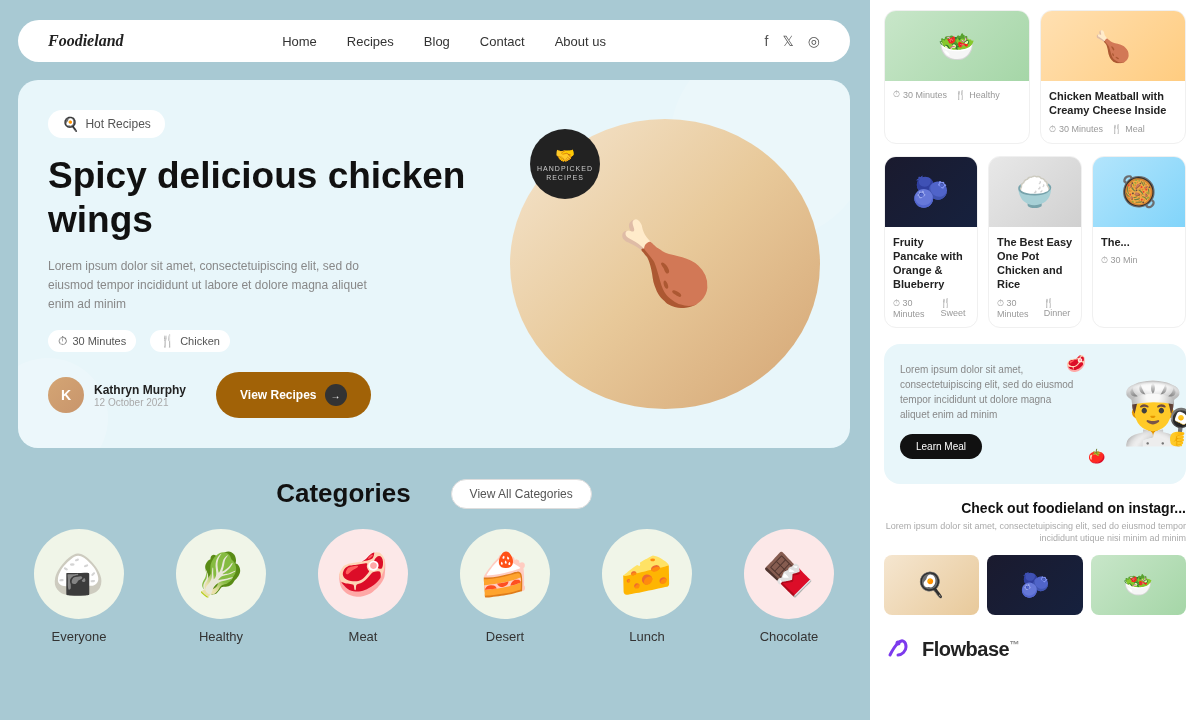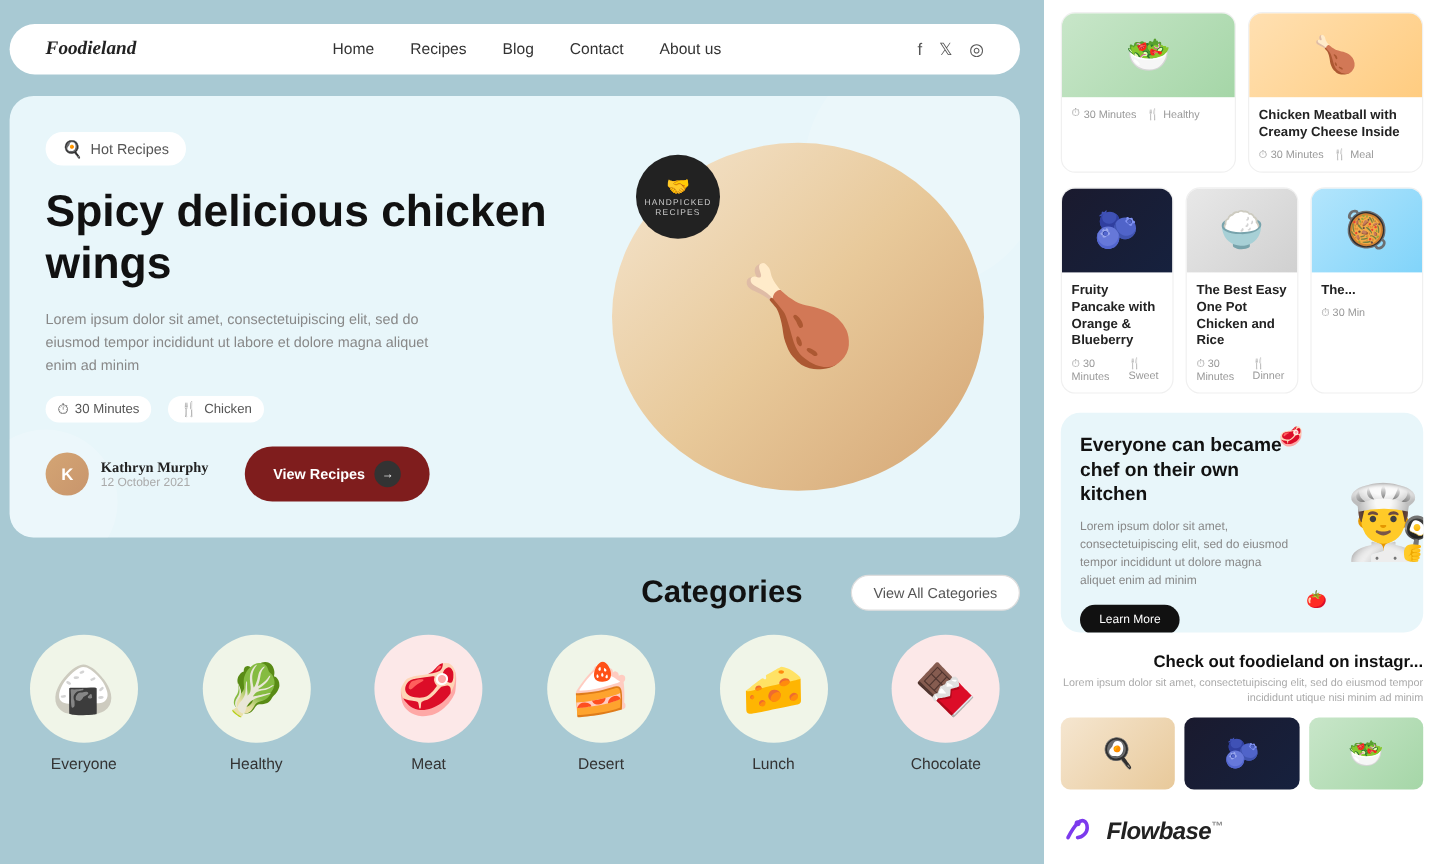--- a/index.html
+++ b/index.html
@@ -12,21 +12,21 @@
       display: flex;
       gap: 0;
     }
 
     
     .left-panel {
       width: 870px;
       min-width: 870px;
       height: 720px;
       background-color: #a8c9d3;
-      padding: 20px 20px 0 8px;
+      padding: 20px 20px 0 18px;
       overflow: hidden;
     }
 
     
     .navbar {
       background: white;
       border-radius: 50px;
       padding: 12px 30px;
       display: flex;
       align-items: center;
@@ -136,28 +136,27 @@
       align-items: center;
       justify-content: center;
       font-size: 14px;
       color: white;
       font-weight: bold;
     }
     .author-info .name {
       font-size: 12px;
       font-weight: 600;
       color: #222;
-      font-family: Liberation Serif, serif;
     }
     .author-info .date {
       font-size: 10px;
       color: #aaa;
     }
     .view-recipes-btn {
-      background: #7f1d1d;
+      background: #a16207;
       color: white;
       border: none;
       border-radius: 30px;
       padding: 12px 24px;
       font-size: 12px;
       font-weight: 600;
       cursor: pointer;
       display: flex;
       align-items: center;
       gap: 8px;
@@ -214,21 +213,21 @@
     .handpicked-badge .badge-icon {
       font-size: 16px;
     }
 
     
     .categories-section {
       padding: 0 0;
     }
     .categories-header {
       display: flex;
-      justify-content: flex-end;
+      justify-content: center;
       align-items: center;
       margin-bottom: 20px;
       gap: 40px;
     }
     .categories-title {
       font-size: 26px;
       font-weight: 800;
       color: #111;
     }
     .view-all-btn {
@@ -468,21 +467,20 @@
     }
     .flowbase-logo {
       font-size: 22px;
       color: #7c3aed;
     }
     .flowbase-name {
       font-size: 20px;
       font-weight: 800;
       color: #222;
       letter-spacing: -0.5px;
-      font-style: italic;
     }
     .flowbase-tm {
       font-size: 10px;
       vertical-align: super;
       color: #888;
     }
 
     
     .hero-circle-deco {
       position: absolute;
@@ -673,23 +671,22 @@
       <div class="recipe-card2-body">
         <div class="recipe-card2-title">The...</div>
         <div class="recipe-card2-meta">
           <span>⏱ 30 Min</span>
         </div>
       </div>
     </div>
   </div>
 
   <div class="chef-section">
-    <h3 class="chef-title">Everyone can became chef on their own kitchen</h3>
     <p class="chef-desc">Lorem ipsum dolor sit amet, consectetuipiscing elit, sed do eiusmod tempor incididunt ut dolore magna aliquet enim ad minim</p>
-    <button class="learn-more-btn">Learn More</button>
+    <button class="learn-more-btn">Learn Meal</button>
     <div class="chef-image">
       <span>👨‍🍳</span>
     </div>
     <span class="tomato-deco">🍅</span>
     <span class="meat-deco">🥩</span>
   </div>
 
   <div class="instagram-section">
     <div class="instagram-title">Check out foodieland on instagr...</div>
     <div class="instagram-desc">Lorem ipsum dolor sit amet, consectetuipiscing elit, sed do eiusmod tempor incididunt utique nisi minim ad minim</div>

